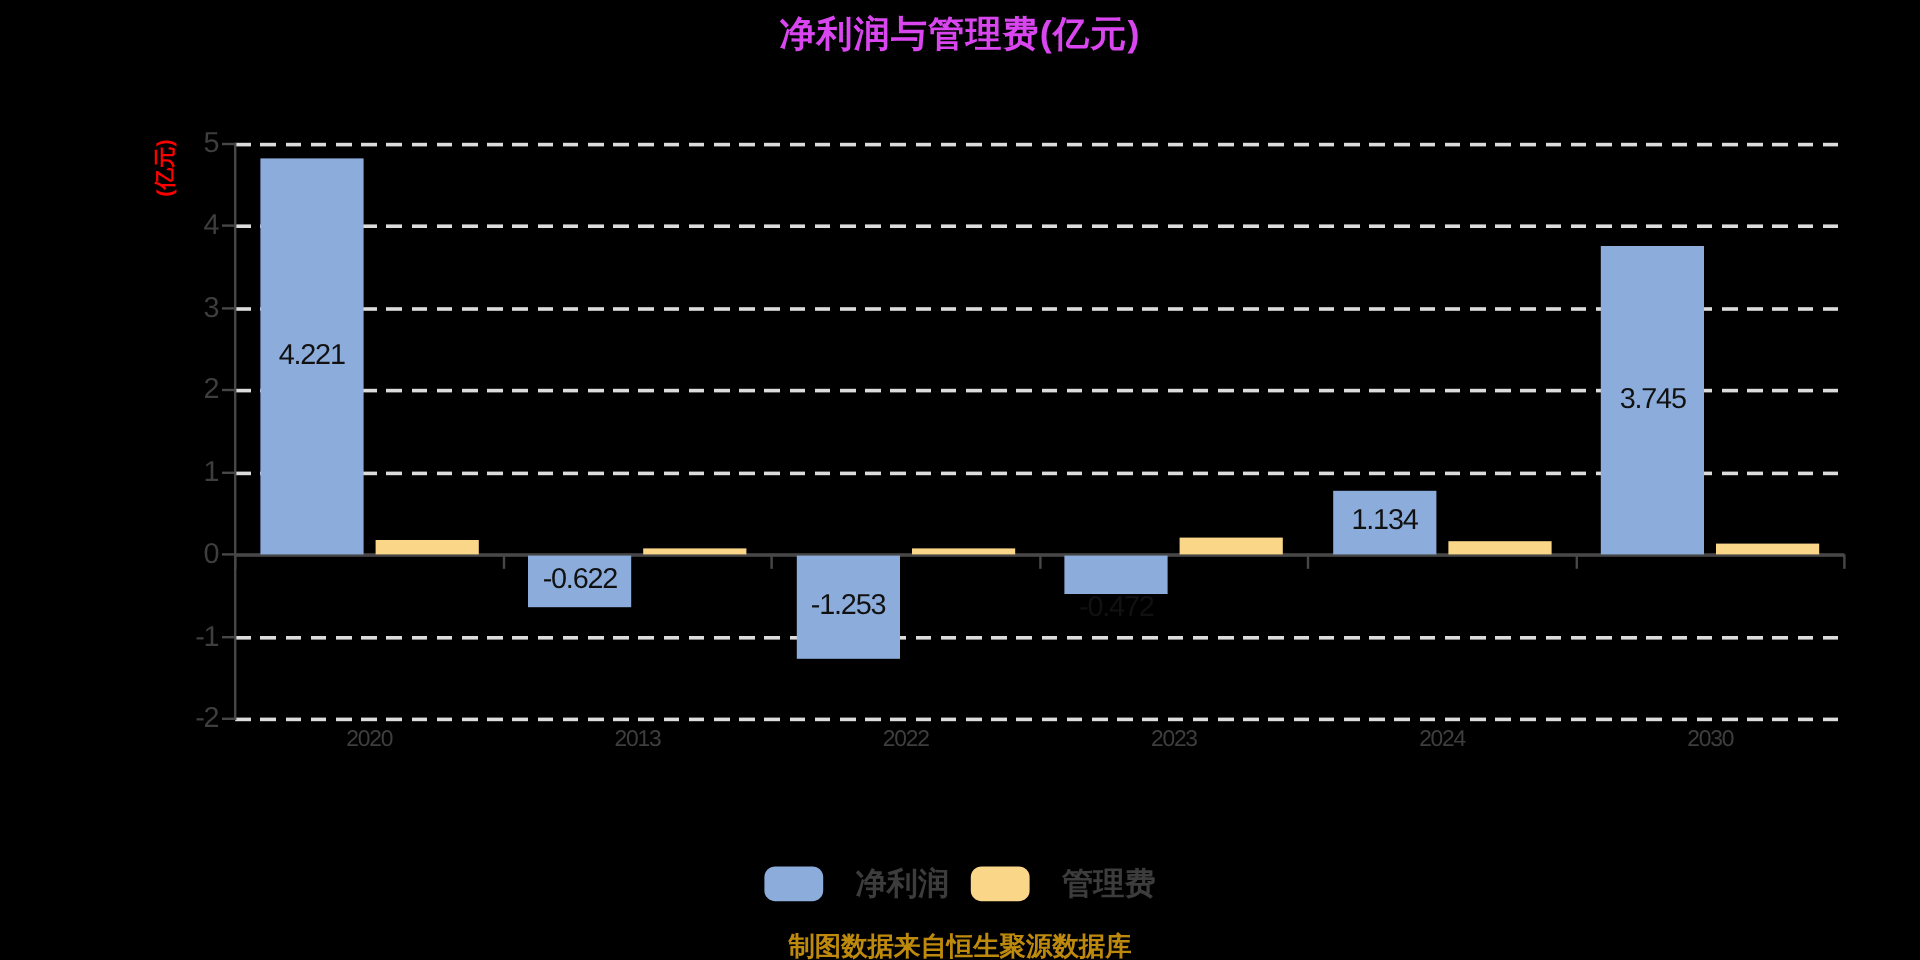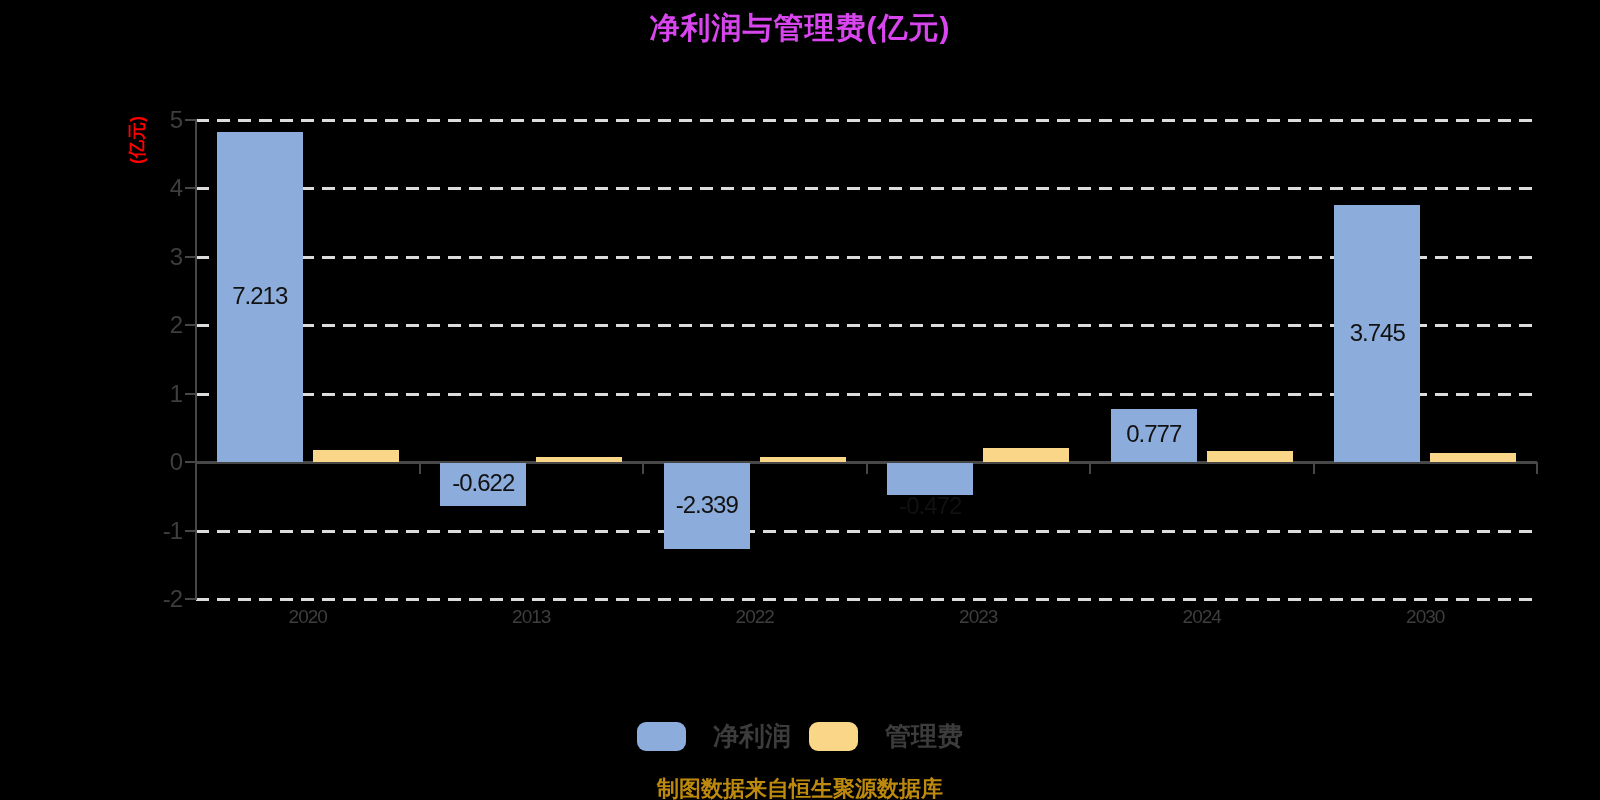--- a/index.html
+++ b/index.html
@@ -84,29 +84,29 @@
       <div class="tick" style="left: 1089px; top: 462px; width: 2px; height: 12px;"></div>
       <div class="tick" style="left: 1312.5px; top: 462px; width: 2px; height: 12px;"></div>
       <div class="tick" style="left: 1536px; top: 462px; width: 2px; height: 12px;"></div>
       <div class="x-tick-label" style="left: 247.75px; top: 606px;">2020</div>
       <div class="x-tick-label" style="left: 471.25px; top: 606px;">2013</div>
       <div class="x-tick-label" style="left: 694.75px; top: 606px;">2022</div>
       <div class="x-tick-label" style="left: 918.25px; top: 606px;">2023</div>
       <div class="x-tick-label" style="left: 1141.75px; top: 606px;">2024</div>
       <div class="x-tick-label" style="left: 1365.25px; top: 606px;">2030</div>
       <div class="bar" style="left: 216.75px; top: 132.446px; width: 86px; height: 329.553px; background: rgb(140, 173, 220);"></div>
-      <div class="bar-label" style="left: 204.75px; top: 282.223px; width: 110px; color: rgb(17, 17, 17);">7.213</div>
+      <div class="bar-label" style="left: 204.75px; top: 282.223px; width: 110px; color: rgb(17, 17, 17);">4.221</div>
       <div class="bar" style="left: 440.25px; top: 463px; width: 86px; height: 42.607px; background: rgb(140, 173, 220);"></div>
       <div class="bar-label" style="left: 428.25px; top: 469.303px; width: 110px; color: rgb(17, 17, 17);">-0.622</div>
       <div class="bar" style="left: 663.75px; top: 463px; width: 86px; height: 85.8305px; background: rgb(140, 173, 220);"></div>
-      <div class="bar-label" style="left: 651.75px; top: 490.915px; width: 110px; color: rgb(17, 17, 17);">-2.339</div>
+      <div class="bar-label" style="left: 651.75px; top: 490.915px; width: 110px; color: rgb(17, 17, 17);">-1.253</div>
       <div class="bar" style="left: 887.25px; top: 463px; width: 86px; height: 32.332px; background: rgb(140, 173, 220);"></div>
       <div class="bar-label" style="left: 875.25px; top: 464.166px; width: 110px; color: rgb(17, 17, 17); margin-top: 28px;">-0.472</div>
       <div class="bar" style="left: 1110.75px; top: 408.776px; width: 86px; height: 53.2245px; background: rgb(140, 173, 220);"></div>
-      <div class="bar-label" style="left: 1098.75px; top: 420.388px; width: 110px; color: rgb(17, 17, 17);">0.777</div>
+      <div class="bar-label" style="left: 1098.75px; top: 420.388px; width: 110px; color: rgb(17, 17, 17);">1.134</div>
       <div class="bar" style="left: 1334.25px; top: 205.467px; width: 86px; height: 256.533px; background: rgb(140, 173, 220);"></div>
       <div class="bar-label" style="left: 1322.25px; top: 318.734px; width: 110px; color: rgb(17, 17, 17);">3.745</div>
       <div class="bar" style="left: 312.75px; top: 449.67px; width: 86px; height: 12.33px; background: rgb(250, 214, 137);"></div>
       <div class="bar" style="left: 536.25px; top: 456.52px; width: 86px; height: 5.48px; background: rgb(250, 214, 137);"></div>
       <div class="bar" style="left: 759.75px; top: 457.205px; width: 86px; height: 4.795px; background: rgb(250, 214, 137);"></div>
       <div class="bar" style="left: 983.25px; top: 447.615px; width: 86px; height: 14.385px; background: rgb(250, 214, 137);"></div>
       <div class="bar" style="left: 1206.75px; top: 451.04px; width: 86px; height: 10.96px; background: rgb(250, 214, 137);"></div>
       <div class="bar" style="left: 1430.25px; top: 453.095px; width: 86px; height: 8.905px; background: rgb(250, 214, 137);"></div>
     </div>
   <div class="legend">

